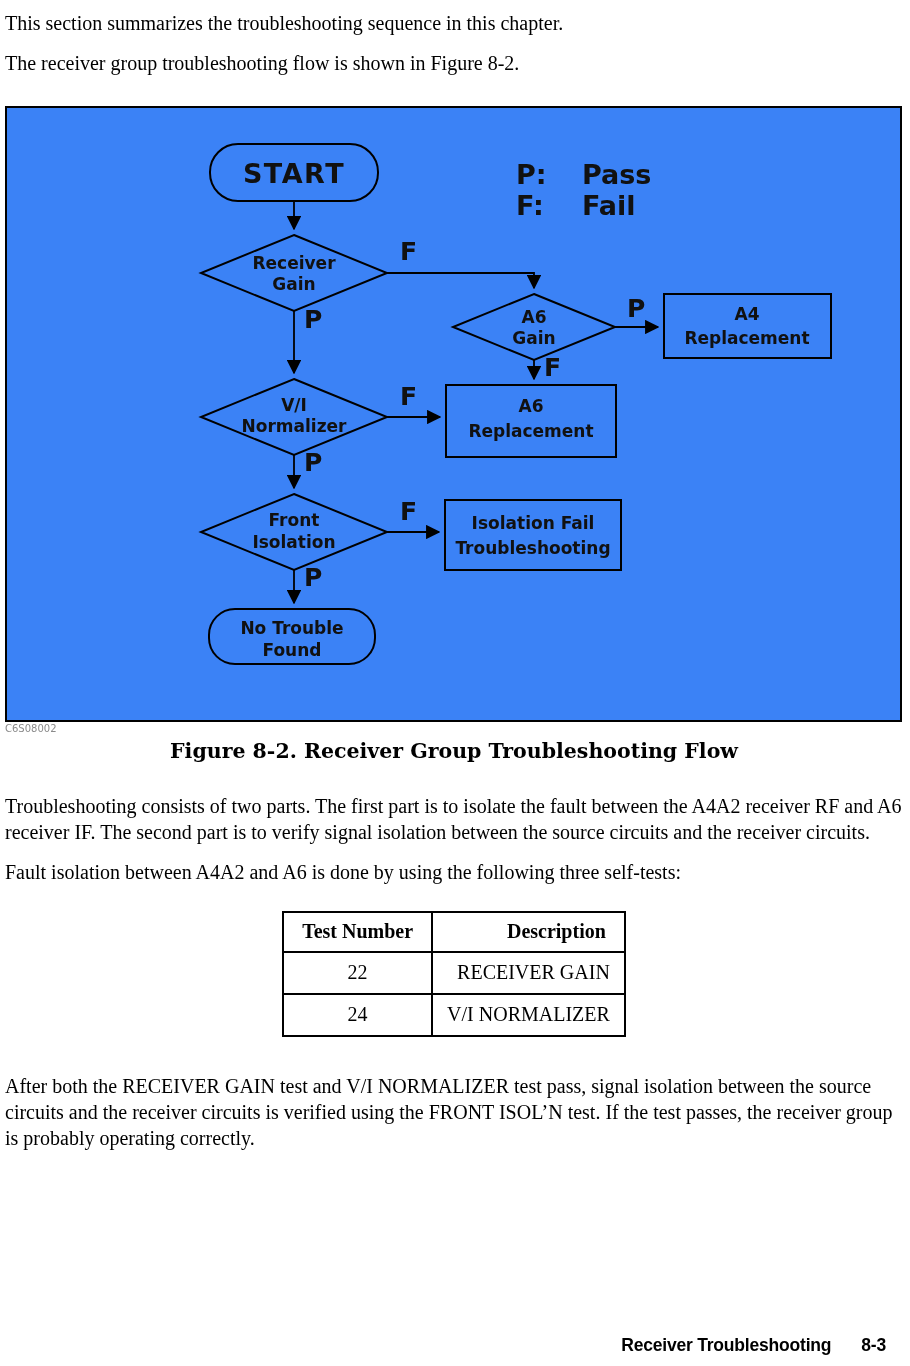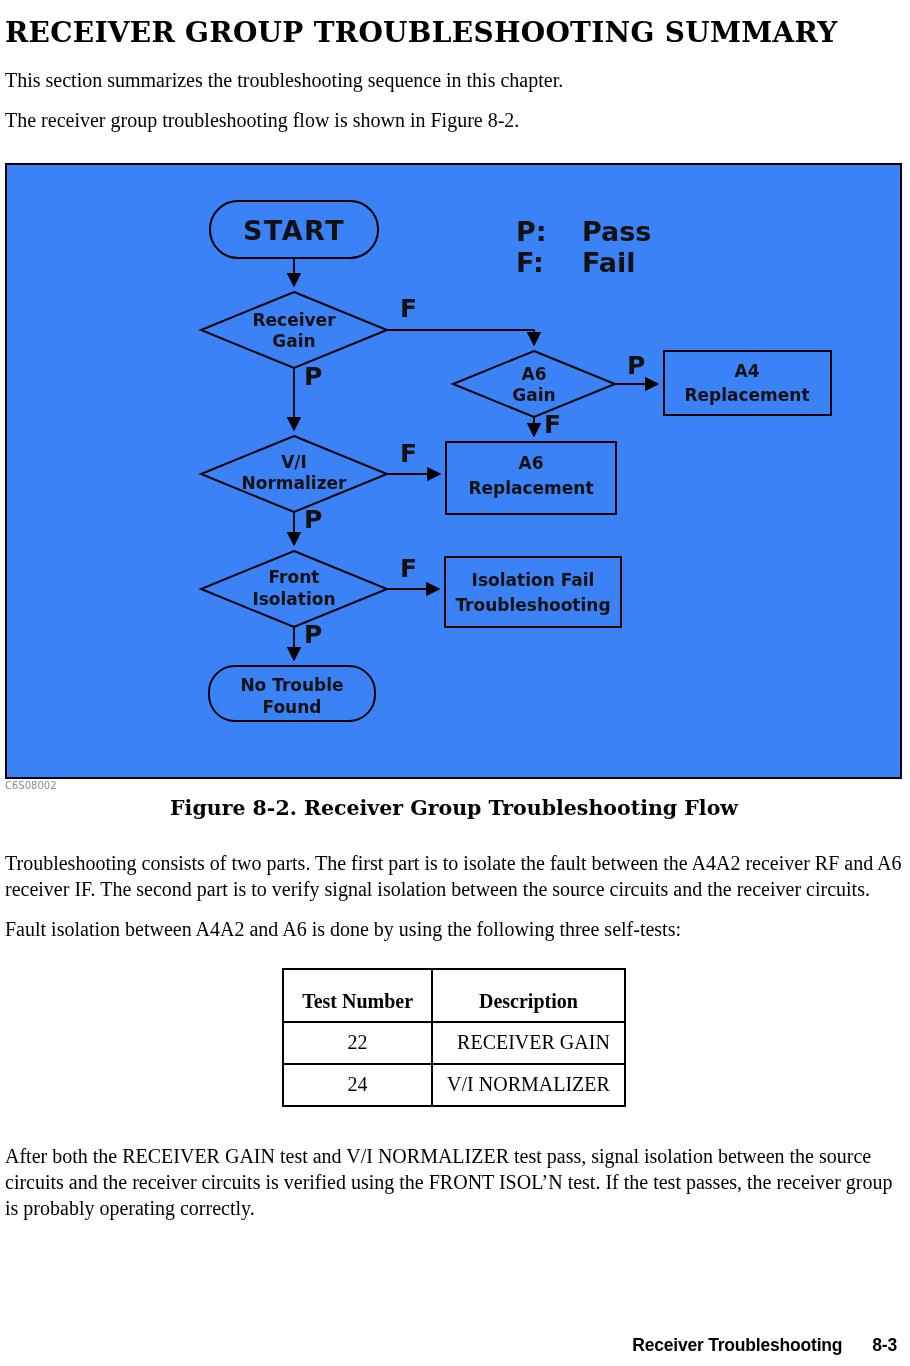--- a/index.html
+++ b/index.html
@@ -27,37 +27,36 @@
   }
   .figure-caption {
     text-align:center; font-weight:bold; font-size:20.5px;
     font-family:"DejaVu Serif", serif; margin:2px 0 30px;
   }
   table.selftest {
     border-collapse:collapse; margin:26px auto 36px; font-size:20px;
     font-family:"Liberation Serif", serif;
   }
   table.selftest th, table.selftest td { border:2px solid #000; }
-  table.selftest th { font-weight:bold; padding:20px 18px 8px; text-align:center; }
+  table.selftest th { font-weight:bold; padding:7px 18px 8px; text-align:right; }
   table.selftest td { padding:8px 14px 9px; }
   table.selftest td.num { text-align:center; min-width:104px; }
   table.selftest td.desc { text-align:right; min-width:180px; }
   .footer {
-    position:absolute; right:13px; bottom:10px;
+    position:absolute; right:24px; bottom:10px;
     font-family:"Liberation Sans", sans-serif; font-weight:bold;
     font-size:17.5px; letter-spacing:-0.2px; color:#000;
   }
   .footer .pagenum { margin-left:30px; }
 </style>
 </head>
 <body>
 
 <div class="content">
 
-  <h1 class="page-title">RECEIVER GROUP TROUBLESHOOTING SUMMARY</h1>
 
   <p class="bodytext">This section summarizes the troubleshooting sequence in this chapter.</p>
   <p class="bodytext">The receiver group troubleshooting flow is shown in Figure 8-2.</p>
 
   <div class="figure-box">
     <svg width="893" height="612" viewBox="0 0 893 612" xmlns="http://www.w3.org/2000/svg">
       <defs>
         <marker id="arw" viewBox="0 0 10 10" markerWidth="8" markerHeight="8" refX="9" refY="5" orient="auto">
           <path d="M0,0 L10,5 L0,10 Z" fill="#000"></path>
         </marker>

